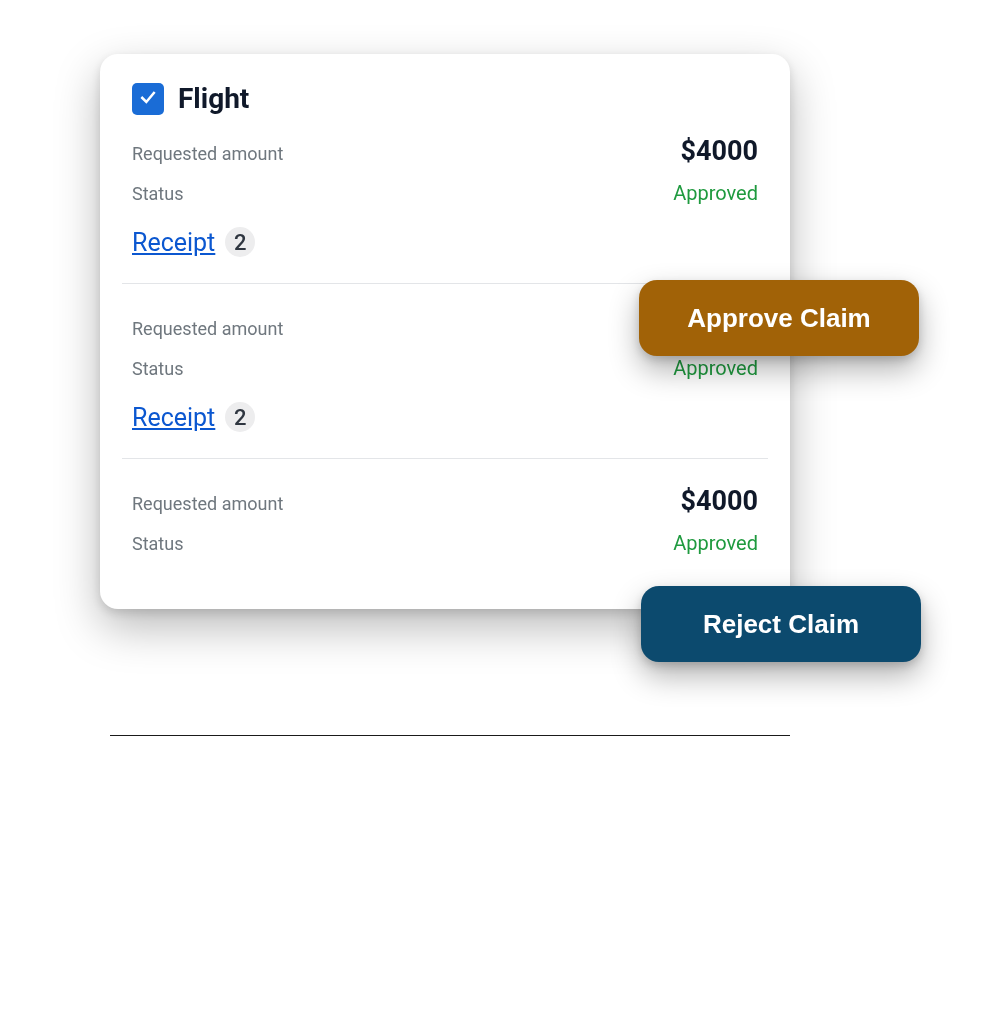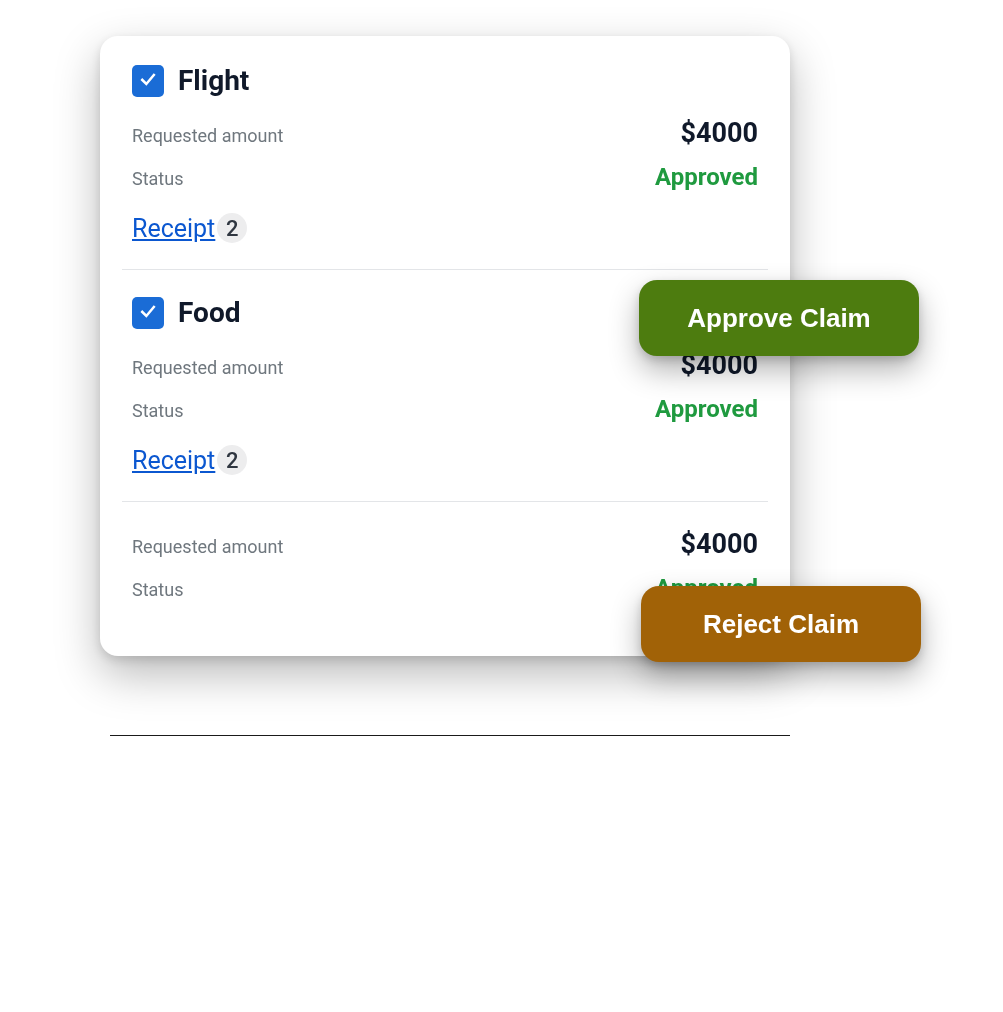--- a/index.html
+++ b/index.html
@@ -6,21 +6,21 @@
   body {
     font-family: -apple-system, BlinkMacSystemFont, "Segoe UI", Roboto, "Helvetica Neue", Arial, sans-serif;
     width: 1003px;
     height: 1012px;
     background: #fff;
     position: relative;
   }
   .card {
     position: absolute;
     left: 100px;
-    top: 36px;
+    top: 54px;
     width: 690px;
     background: #fff;
     border-radius: 18px;
     padding: 28px 0 40px 0;
     box-shadow: 0 18px 45px rgba(0,0,0,0.28), 0 4px 10px rgba(0,0,0,0.12);
   }
   .item {
     padding: 0 32px;
   }
   .item-header {
@@ -62,29 +62,29 @@
     font-size: 18px;
     color: #6f777e;
     font-weight: 400;
   }
   .row-value {
     font-size: 27px;
     color: #10192a;
     font-weight: 700;
   }
   .status-approved {
-    font-size: 24px;
+    font-size: 20px;
     color: #1f9a3f;
-    font-weight: 700;
+    font-weight: 400;
   }
   .receipt-row {
     margin-top: 22px;
     display: flex;
     align-items: center;
-    gap: 2px;
+    gap: 10px;
   }
   .receipt-link {
     font-size: 25px;
     color: #0b57d0;
     text-decoration: underline;
     cursor: pointer;
   }
   .receipt-count {
     display: inline-flex;
     align-items: center;
@@ -119,26 +119,26 @@
     align-items: center;
     justify-content: center;
     font-size: 26px;
     font-weight: 600;
     color: #fff;
     cursor: pointer;
     box-shadow: 0 14px 30px rgba(0,0,0,0.30), 0 4px 8px rgba(0,0,0,0.15);
     border: none;
   }
   .btn-approve {
-    background: #4d7c0f;
+    background: #a16207;
     left: 639px;
     top: 280px;
   }
   .btn-reject {
-    background: #a16207;
+    background: #0c4a6e;
     left: 641px;
     top: 586px;
   }
 </style>
 </head>
 <body>
 
 <div class="card">
 
   <div class="item">
@@ -162,30 +162,20 @@
     </div>
     <div class="receipt-row">
       <span class="receipt-link">Receipt</span>
       <span class="receipt-count">2</span>
     </div>
   </div>
 
   <div class="divider"></div>
 
   <div class="item">
-    <div class="item-header">
-      <div class="checkbox">
-        <span>
-          <svg viewBox="0 0 24 24">
-              <polyline points="4 12 10 18 20 6"></polyline>
-            </svg>
-        </span>
-      </div>
-      <div class="item-title">Food</div>
-    </div>
     <div class="row">
       <div class="row-label">Requested amount</div>
       <div class="row-value">$4000</div>
     </div>
     <div class="row">
       <div class="row-label">Status</div>
       <div class="status-approved">Approved</div>
     </div>
     <div class="receipt-row">
       <span class="receipt-link">Receipt</span>

